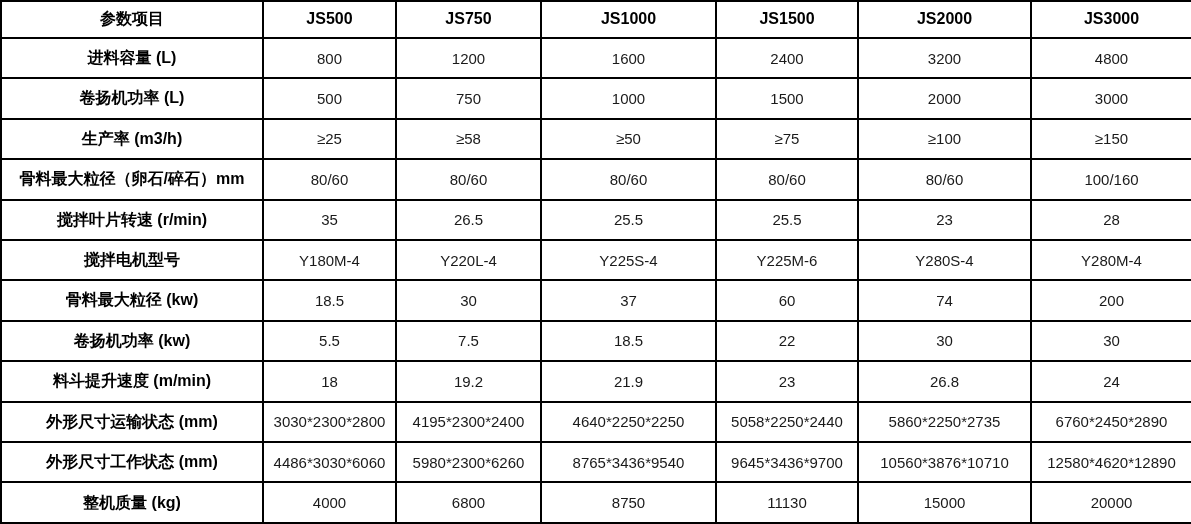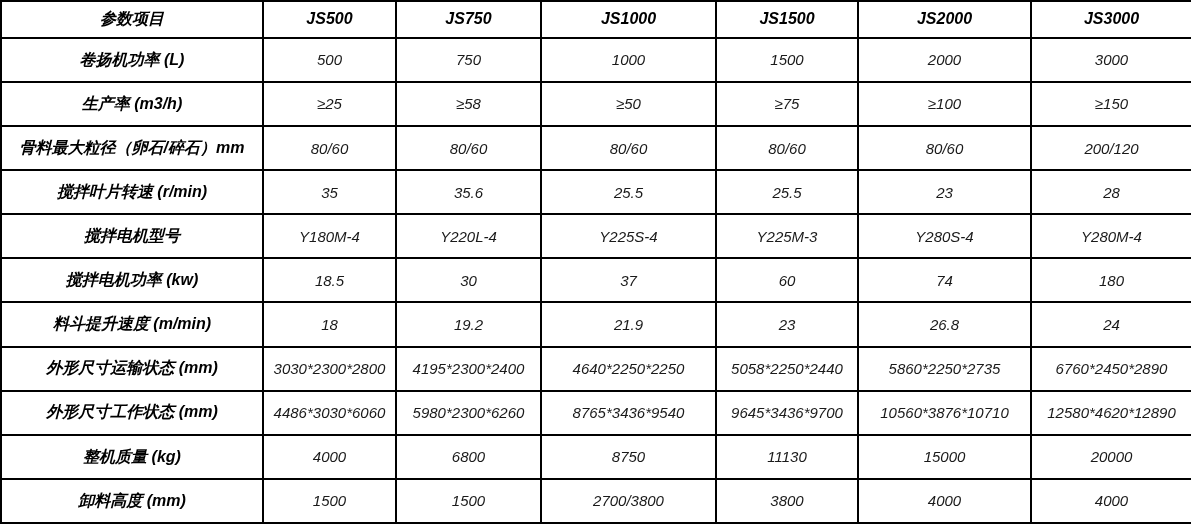--- a/index.html
+++ b/index.html
@@ -6,21 +6,20 @@
     margin: 0;
     padding: 0;
     background: #ffffff;
   }
   .page {
     width: 1191px;
     height: 524px;
     background: #ffffff;
     font-family: "Liberation Sans", "DejaVu Sans", sans-serif;
     box-sizing: border-box;
-    font-style: italic;
   }
   table.spec-table {
     width: 1191px;
     height: 524px;
     border-collapse: collapse;
     table-layout: fixed;
     background: #ffffff;
   }
   table.spec-table th,
   table.spec-table td {
@@ -69,20 +68,29 @@
         <th>JS500</th>
         <th>JS750</th>
         <th>JS1000</th>
         <th>JS1500</th>
         <th>JS2000</th>
         <th>JS3000</th>
       </tr>
     </thead>
     <tbody>
 
+    <tr>
+          <th class="param">进料容量 (L)</th>
+          <td>800</td>
+          <td>1200</td>
+          <td>1600</td>
+          <td>2400</td>
+          <td>3200</td>
+          <td>4800</td>
+        </tr>
         <tr>
           <th class="param">卷扬机功率 (L)</th>
           <td>500</td>
           <td>750</td>
           <td>1000</td>
           <td>1500</td>
           <td>2000</td>
           <td>3000</td>
         </tr>
         <tr>
@@ -94,48 +102,57 @@
           <td>≥100</td>
           <td>≥150</td>
         </tr>
         <tr>
           <th class="param">骨料最大粒径（卵石/碎石）mm</th>
           <td>80/60</td>
           <td>80/60</td>
           <td>80/60</td>
           <td>80/60</td>
           <td>80/60</td>
-          <td>200/120</td>
+          <td>100/160</td>
         </tr>
         <tr>
           <th class="param">搅拌叶片转速 (r/min)</th>
           <td>35</td>
-          <td>35.6</td>
+          <td>26.5</td>
           <td>25.5</td>
           <td>25.5</td>
           <td>23</td>
           <td>28</td>
         </tr>
         <tr>
           <th class="param">搅拌电机型号</th>
           <td>Y180M-4</td>
           <td>Y220L-4</td>
           <td>Y225S-4</td>
-          <td>Y225M-3</td>
+          <td>Y225M-6</td>
           <td>Y280S-4</td>
           <td>Y280M-4</td>
         </tr>
         <tr>
-          <th class="param">搅拌电机功率 (kw)</th>
+          <th class="param">骨料最大粒径 (kw)</th>
           <td>18.5</td>
           <td>30</td>
           <td>37</td>
           <td>60</td>
           <td>74</td>
-          <td>180</td>
+          <td>200</td>
+        </tr>
+        <tr>
+          <th class="param">卷扬机功率 (kw)</th>
+          <td>5.5</td>
+          <td>7.5</td>
+          <td>18.5</td>
+          <td>22</td>
+          <td>30</td>
+          <td>30</td>
         </tr>
         <tr>
           <th class="param">料斗提升速度 (m/min)</th>
           <td>18</td>
           <td>19.2</td>
           <td>21.9</td>
           <td>23</td>
           <td>26.8</td>
           <td>24</td>
         </tr>
@@ -159,24 +176,15 @@
         </tr>
         <tr>
           <th class="param">整机质量 (kg)</th>
           <td>4000</td>
           <td>6800</td>
           <td>8750</td>
           <td>11130</td>
           <td>15000</td>
           <td>20000</td>
         </tr>
-        <tr>
-          <th class="param">卸料高度 (mm)</th>
-          <td>1500</td>
-          <td>1500</td>
-          <td>2700/3800</td>
-          <td>3800</td>
-          <td>4000</td>
-          <td>4000</td>
-        </tr>
       </tbody>
   </table>
 </div>
 
 </body></html>

